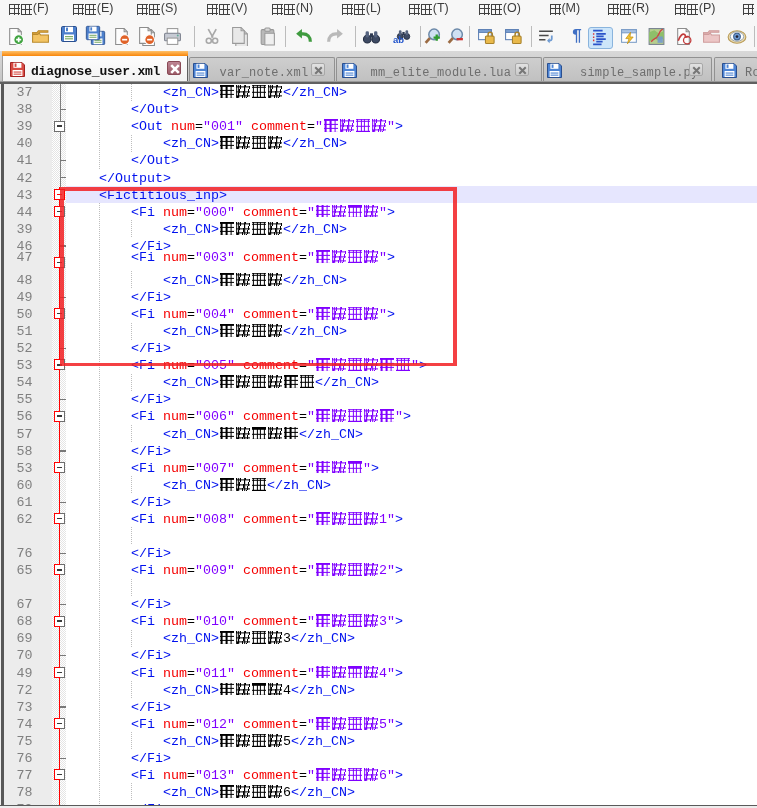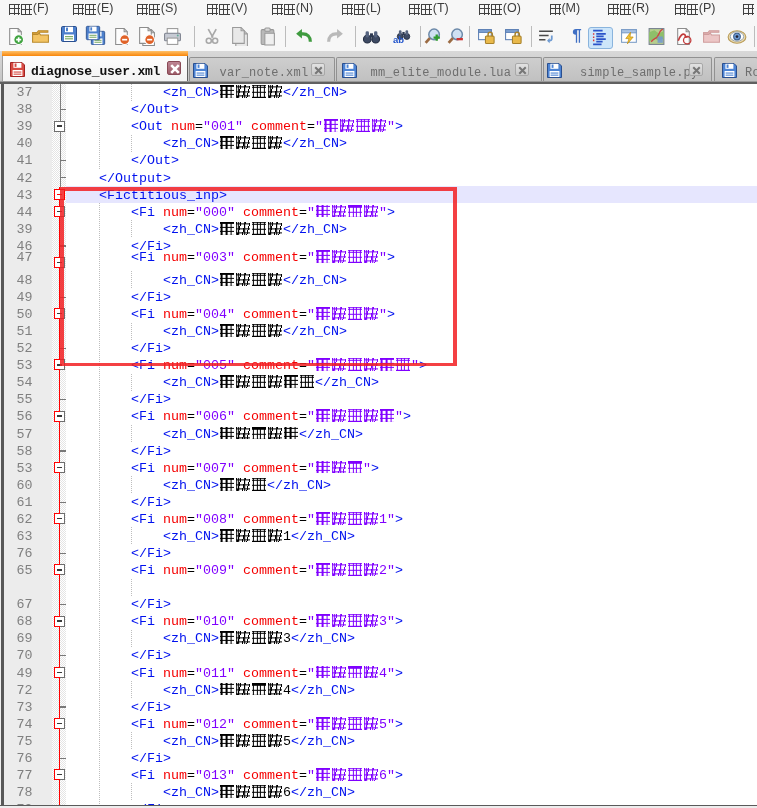--- a/index.html
+++ b/index.html
@@ -446,24 +446,20 @@
       <span class="t">            <b>&lt;zh_CN&gt;</b><k><s class="z"></s><s class="z"></s><s class="z"></s></k><b>&lt;/zh_CN&gt;</b></span>
     </div>
     <div class="r" style="top:409.06px">
       <i>61</i>
       <span class="t">        <b>&lt;/Fi&gt;</b></span>
     </div>
     <div class="r" style="top:426.13px">
       <i>62</i>
       <span class="t">        <b>&lt;Fi </b><u>num</u><k>=</k><v>"008"</v> <u>comment</u><k>=</k><v>"</v><v><s class="z"></s><s class="z"></s><s class="z"></s><s class="z"></s></v><v>1</v><v>"</v><b>&gt;</b></span>
     </div>
-    <div class="r" style="top:443.20px">
-      <i>63</i>
-      <span class="t">            <b>&lt;zh_CN&gt;</b><k><s class="z"></s><s class="z"></s><s class="z"></s><s class="z"></s></k><k>1</k><b>&lt;/zh_CN&gt;</b></span>
-    </div>
     <div class="r" style="top:460.27px">
       <i>76</i>
       <span class="t">        <b>&lt;/Fi&gt;</b></span>
     </div>
     <div class="r" style="top:477.34px">
       <i>65</i>
       <span class="t">        <b>&lt;Fi </b><u>num</u><k>=</k><v>"009"</v> <u>comment</u><k>=</k><v>"</v><v><s class="z"></s><s class="z"></s><s class="z"></s><s class="z"></s></v><v>2</v><v>"</v><b>&gt;</b></span>
     </div>
     <div class="r" style="top:511.48px">
       <i>67</i>

